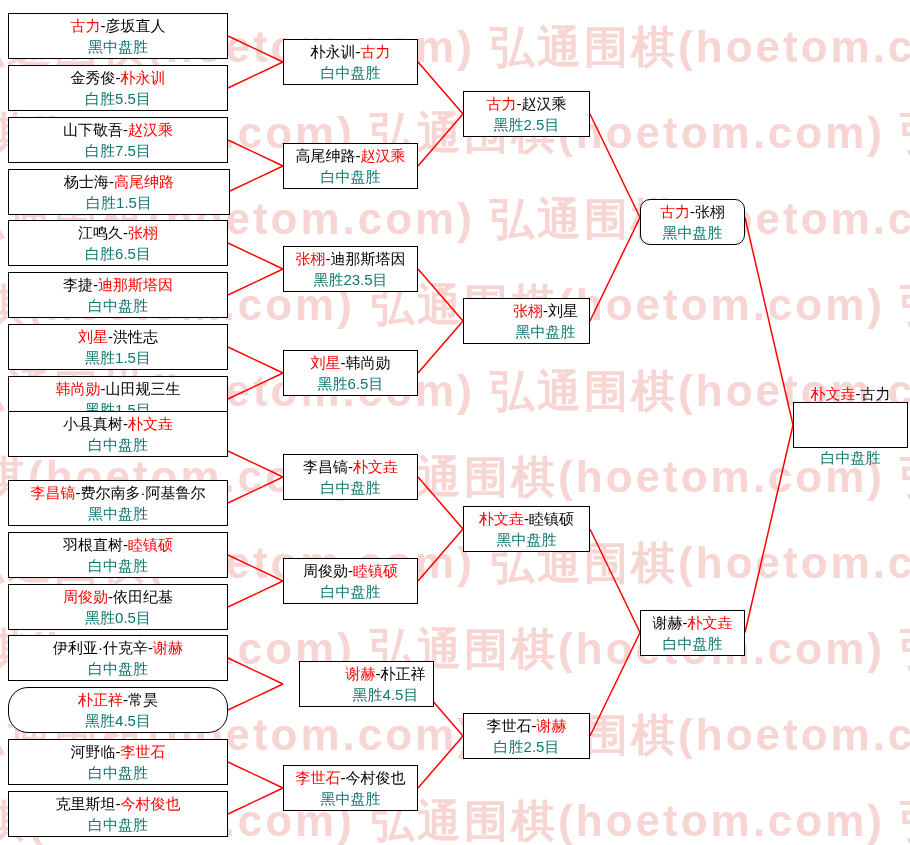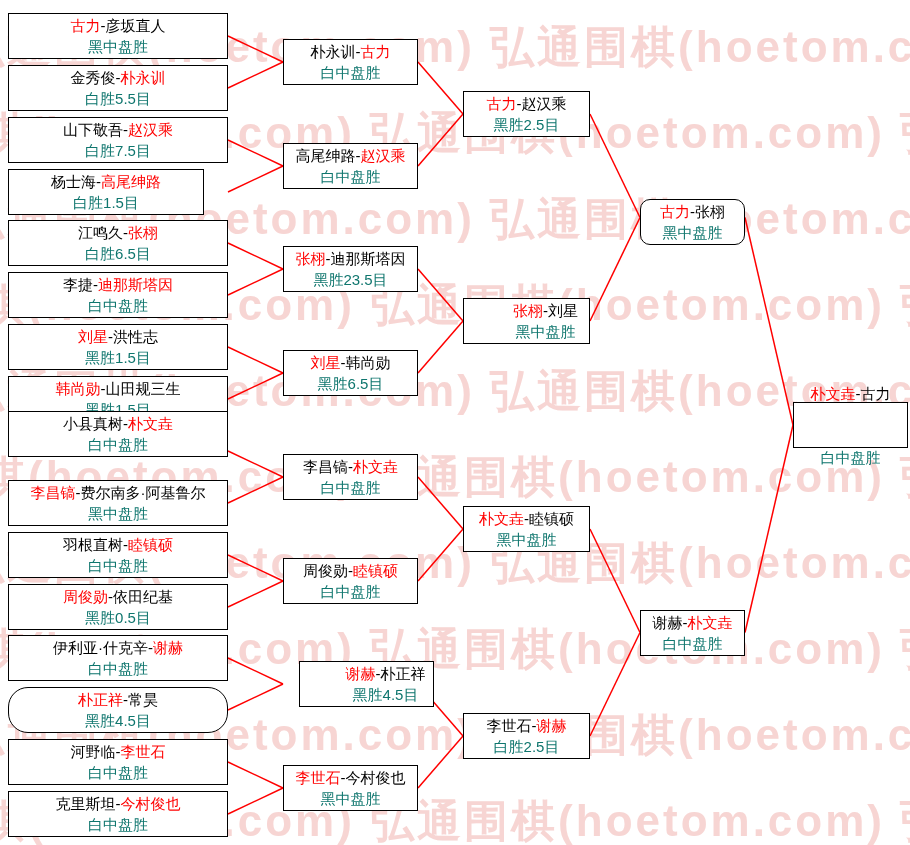--- a/index.html
+++ b/index.html
@@ -107,21 +107,21 @@
         <div class="result">黑中盘胜</div>
       </div>
       <div class="match-box" style="left: 8px; width: 220px; top: 65px; height: 46px;">
         <div class="names"><span>金秀俊</span><span>-</span><span class="winner">朴永训</span></div>
         <div class="result">白胜5.5目</div>
       </div>
       <div class="match-box" style="left: 8px; width: 220px; top: 117px; height: 46px;">
         <div class="names"><span>山下敬吾</span><span>-</span><span class="winner">赵汉乘</span></div>
         <div class="result">白胜7.5目</div>
       </div>
-      <div class="match-box" style="left: 8px; width: 196px; top: 169px; height: 46px;">
+      <div class="match-box" style="left: 8px; width: 222px; top: 169px; height: 46px;">
         <div class="names"><span>杨士海</span><span>-</span><span class="winner">高尾绅路</span></div>
         <div class="result">白胜1.5目</div>
       </div>
       <div class="match-box" style="left: 8px; width: 220px; top: 220px; height: 46px;">
         <div class="names"><span>江鸣久</span><span>-</span><span class="winner">张栩</span></div>
         <div class="result">白胜6.5目</div>
       </div>
       <div class="match-box" style="left: 8px; width: 220px; top: 272px; height: 46px;">
         <div class="names"><span>李捷</span><span>-</span><span class="winner">迪那斯塔因</span></div>
         <div class="result">白中盘胜</div>

